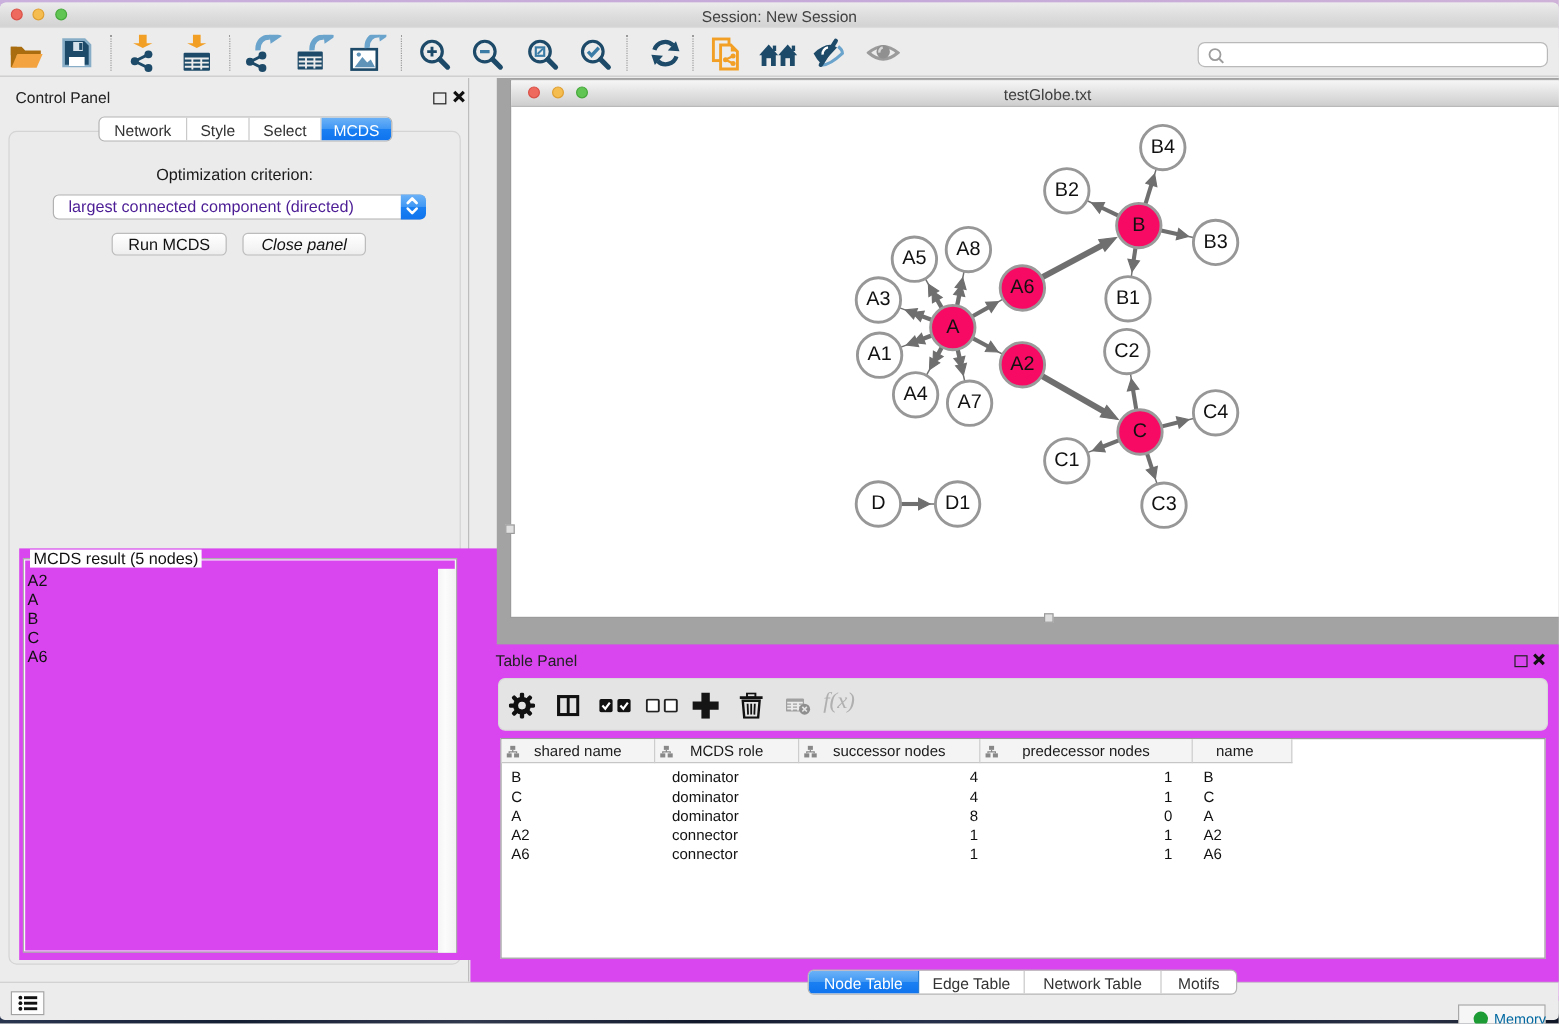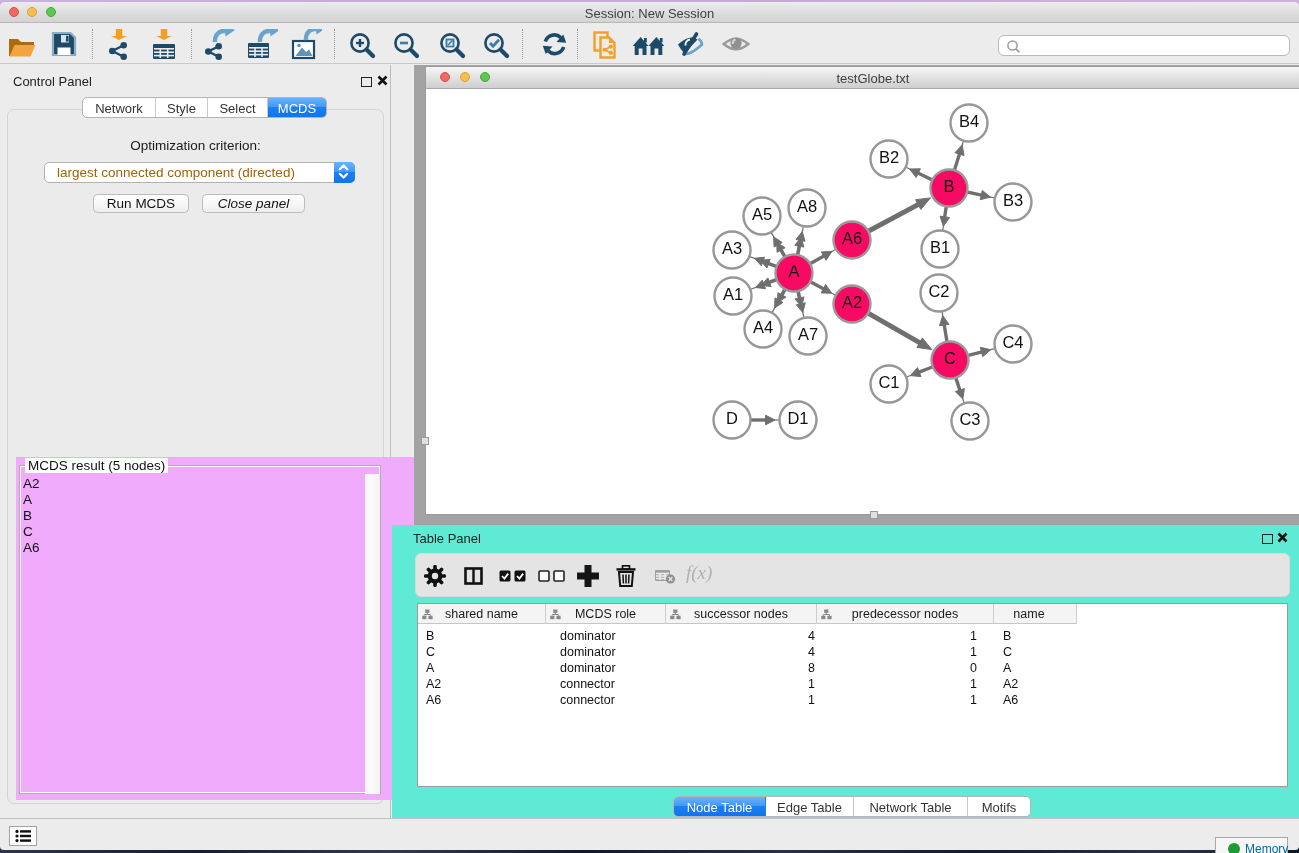--- a/index.html
+++ b/index.html
@@ -29,40 +29,40 @@
 .seg { position:absolute; display:flex; height:21px; border:1px solid #b4b4b4; border-radius:5px;
   background:#fff; overflow:hidden; font-size:13px; color:#333; z-index:6; }
 .seg > div { display:flex; align-items:center; justify-content:center; border-right:1px solid #c9c9c9; padding-top:1px; }
 .seg > div:last-child { border-right:none; }
 .seg .on { background:linear-gradient(#6cb2f7,#3f97f4 50%,#1a80f2 50%,#0f74ee); color:#fff; border-right-color:#2b7fd4; }
 #cptabs { left:82px; top:32px; }
 #cpinner { position:absolute; left:7px; top:44px; width:377px; height:695px; background:#ebebeb;
   border:1px solid #d4d4d4; border-radius:7px; }
 #optlabel { position:absolute; left:0; top:28px; width:100%; text-align:center; font-size:13.5px; color:#1a1a1a; }
 #dropdown { position:absolute; left:36px; top:52px; width:311px; height:21px; background:#fff;
-  border:1px solid #b2b2b2; border-radius:5px; font-size:13.5px; color:#a16207; line-height:19px; padding-left:12px; }
+  border:1px solid #b2b2b2; border-radius:5px; font-size:13.5px; color:#4c1d95; line-height:19px; padding-left:12px; }
 #dropdown .spin { position:absolute; right:-1px; top:-1px; width:21px; height:21px; border-radius:0 5px 5px 0;
   background:linear-gradient(#6cb2f7,#3f97f4 50%,#1a80f2 50%,#0f74ee); }
 .btn { position:absolute; height:19px; background:linear-gradient(#ffffff,#f4f4f4 70%,#ededed);
   border:1px solid #bcbcbc; border-radius:4.5px; font-size:13.5px; color:#111; text-align:center; line-height:17px; }
-#grpwhite { position:absolute; left:8px; top:347px; width:416px; height:343px; background:#f0abfc; }
+#grpwhite { position:absolute; left:8px; top:347px; width:416px; height:343px; background:#d946ef; }
 #grpbox { position:absolute; left:3px; top:8px; width:362px; height:329px;
   border:1px solid #aeaeae; box-shadow:inset 0 0 0 1px #f8f8f8; }
 #grplabel { position:absolute; left:5px; top:-8px; background:#fff; padding:0 3px; font-size:13.5px; color:#111; }
 #mcdslist { position:absolute; left:3px; top:10px; font-size:13.5px; color:#111; line-height:16px; }
 #grpscroll { position:absolute; left:345px; top:8px; width:15px; height:320px;
   background:linear-gradient(90deg,#f4f4f4,#fcfcfc 40%,#f2f2f2); }
 #listbtn { position:absolute; left:9px; top:7px; width:28px; height:20px; background:#fdfdfd; border:1px solid #a3a3a3; }
 #mdi { left:414px; top:63px; width:907px; height:753px; background:#a3a3a3; }
 #netwin { position:absolute; left:11px; top:1px; width:896px; height:449px; background:#fff;
   border:1px solid #9b9b9b; }
 #nettitle { position:absolute; left:0; top:0; width:100%; height:22px;
   background:linear-gradient(#f6f6f6,#dedede 60%,#cecece); border-bottom:1px solid #a9a9a9; }
 #nettitle .t1 { left:14px; } #nettitle .t2 { left:34px; } #nettitle .t3 { left:54px; }
-#tpanel { left:392px; top:523px; width:907px; height:297px; background:#5eead4; }
+#tpanel { left:392px; top:535px; width:907px; height:297px; background:#d946ef; }
 #ttoolbar { position:absolute; left:23px; top:28px; width:875px; height:44px; background:#e4e4e4;
   border:1px solid #d9d9d9; border-radius:6px; }
 #ttable { position:absolute; left:25px; top:78px; width:871px; height:184px; background:#fff; border:1px solid #9b9b9b; }
 #thead { position:absolute; left:0; top:0; width:659px; height:20px; background:#f4f4f4; border-bottom:1px solid #c6c6c6; font-size:12.5px; color:#1a1a1a; }
 #thead .col { position:absolute; top:0; height:20px; border-right:1px solid #cdcdcd; text-align:center; line-height:20px; }
 .trow { position:absolute; font-size:12.5px; color:#111; height:16px; line-height:16px; }
 #ttabs { left:281px; top:271px; }
 #status { left:0; top:816px; width:1299px; height:32px; background:#ececec; border-top:1px solid #c0c0c0;
   border-radius:0 0 4px 4px; }
 #membtn { position:absolute; right:11px; top:18px; width:73px; height:23px; background:#f6f6f6;

